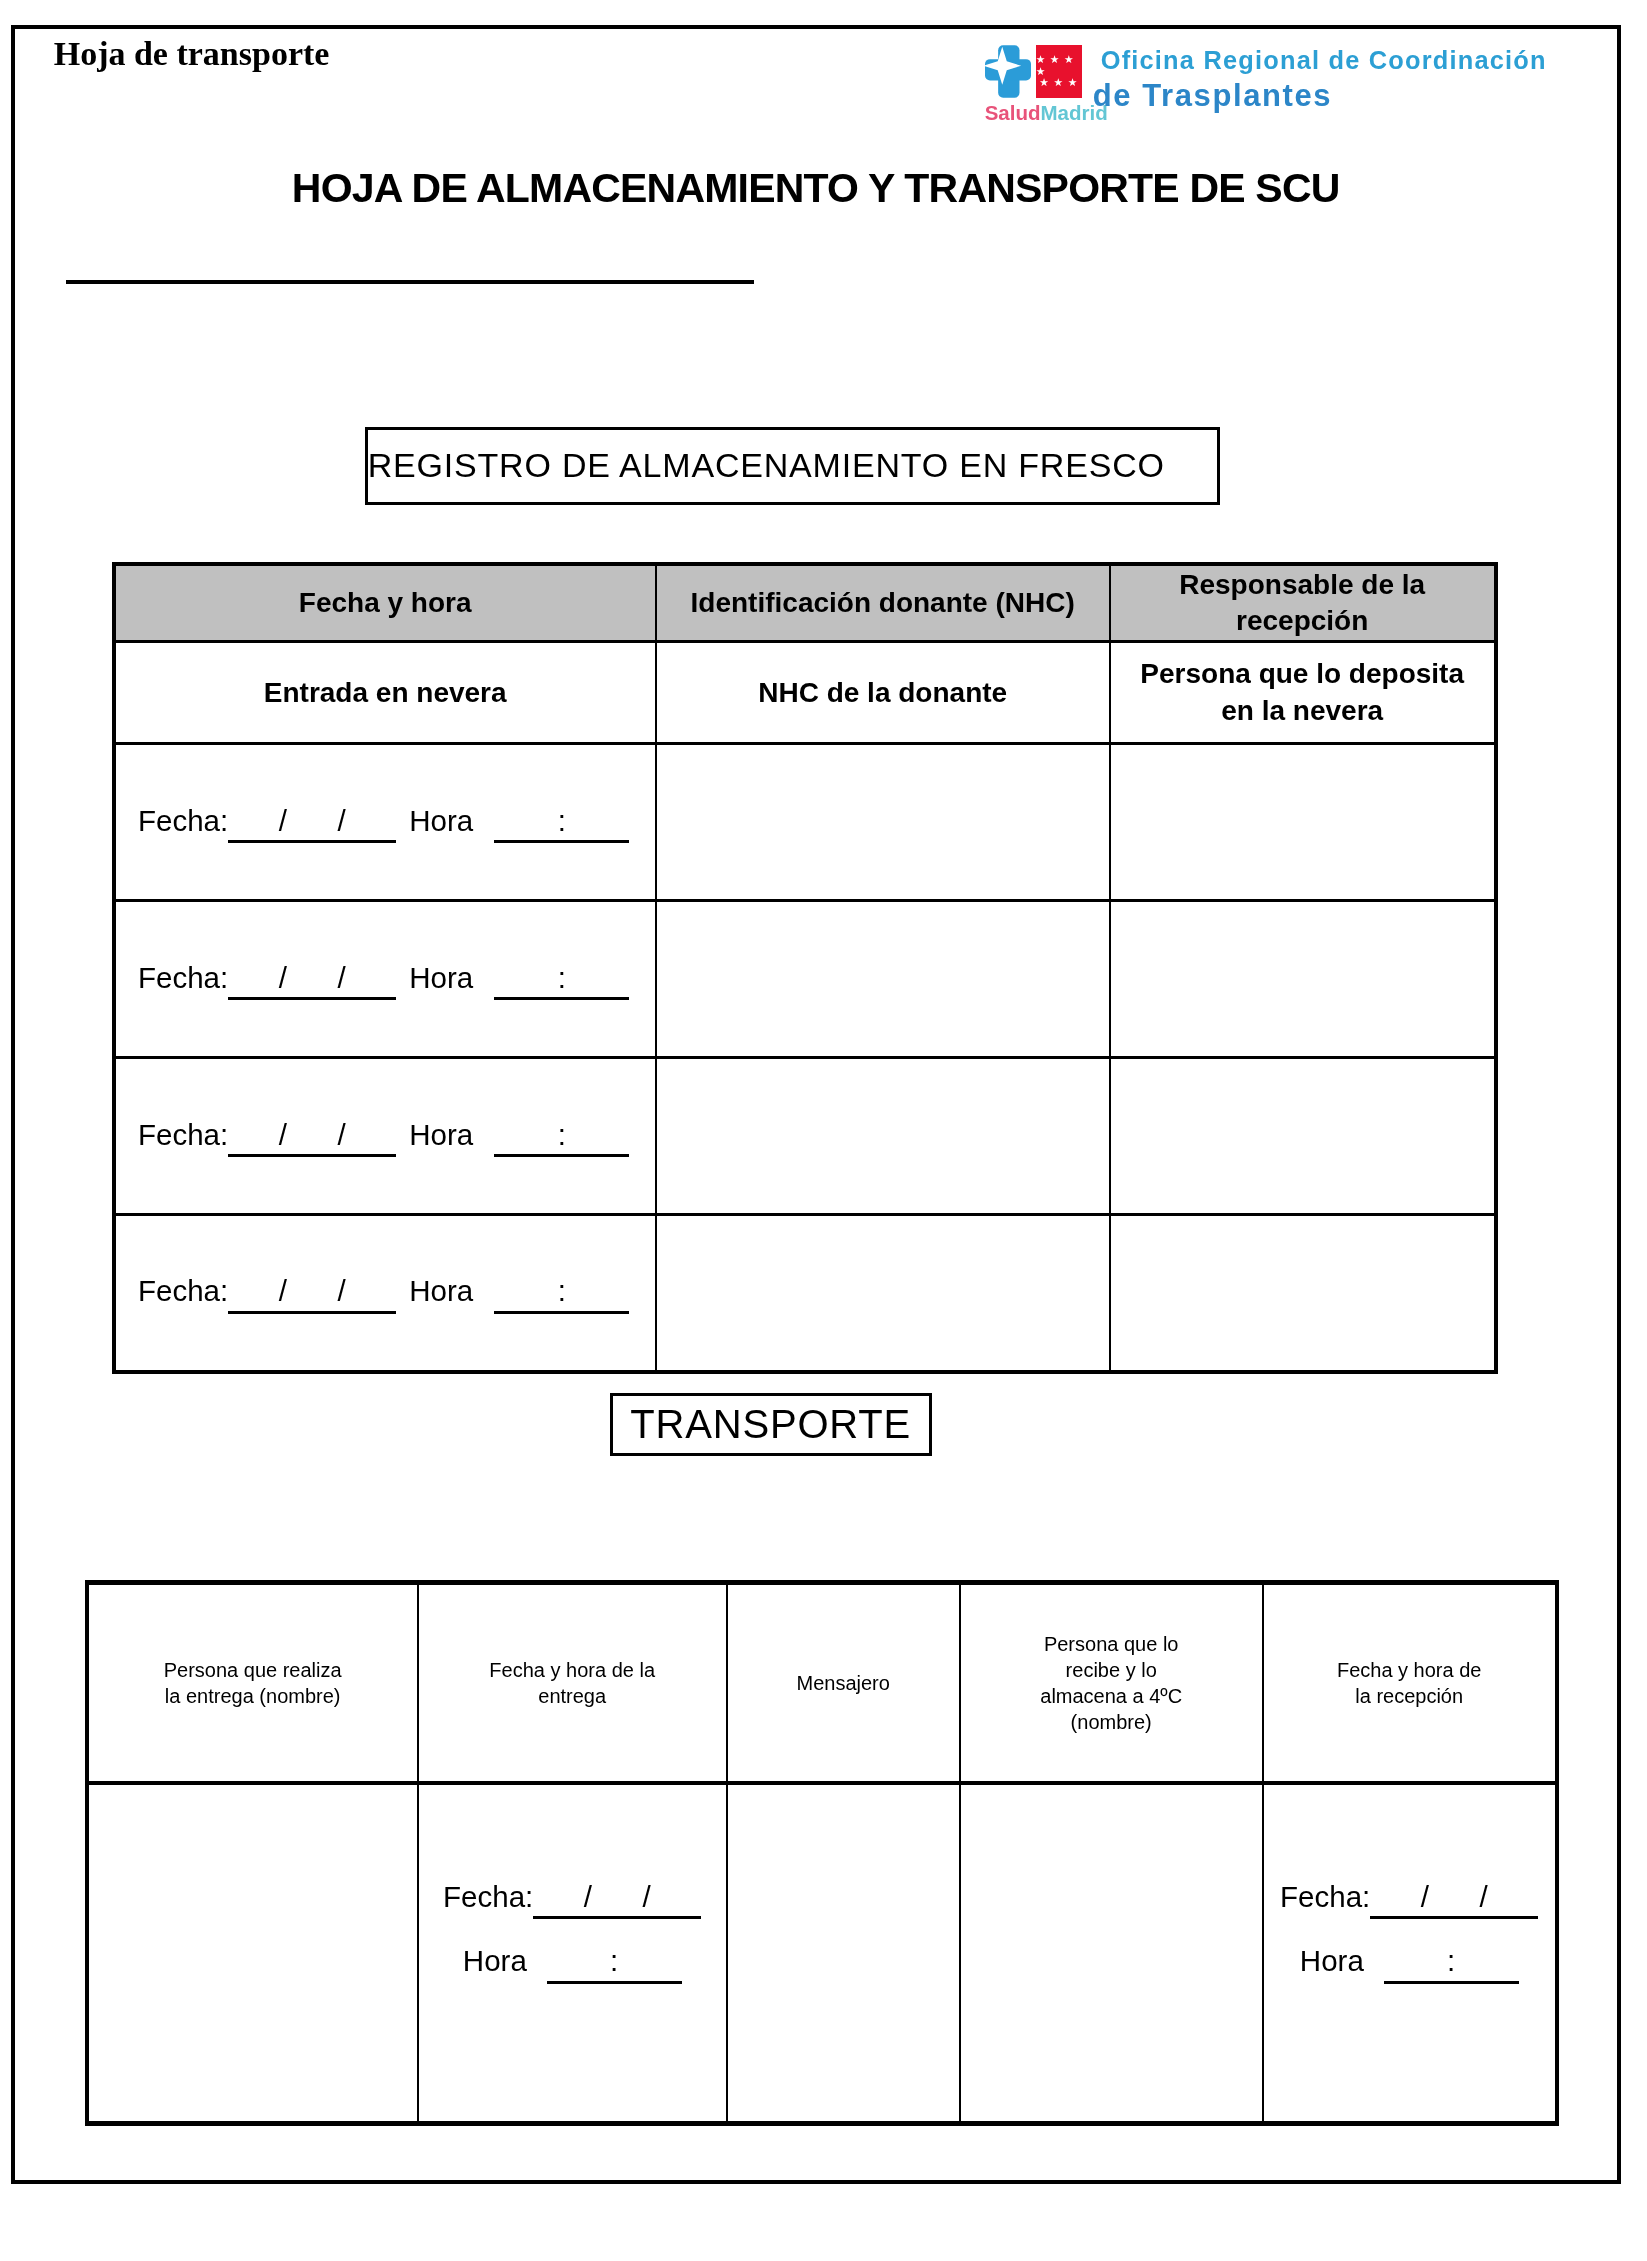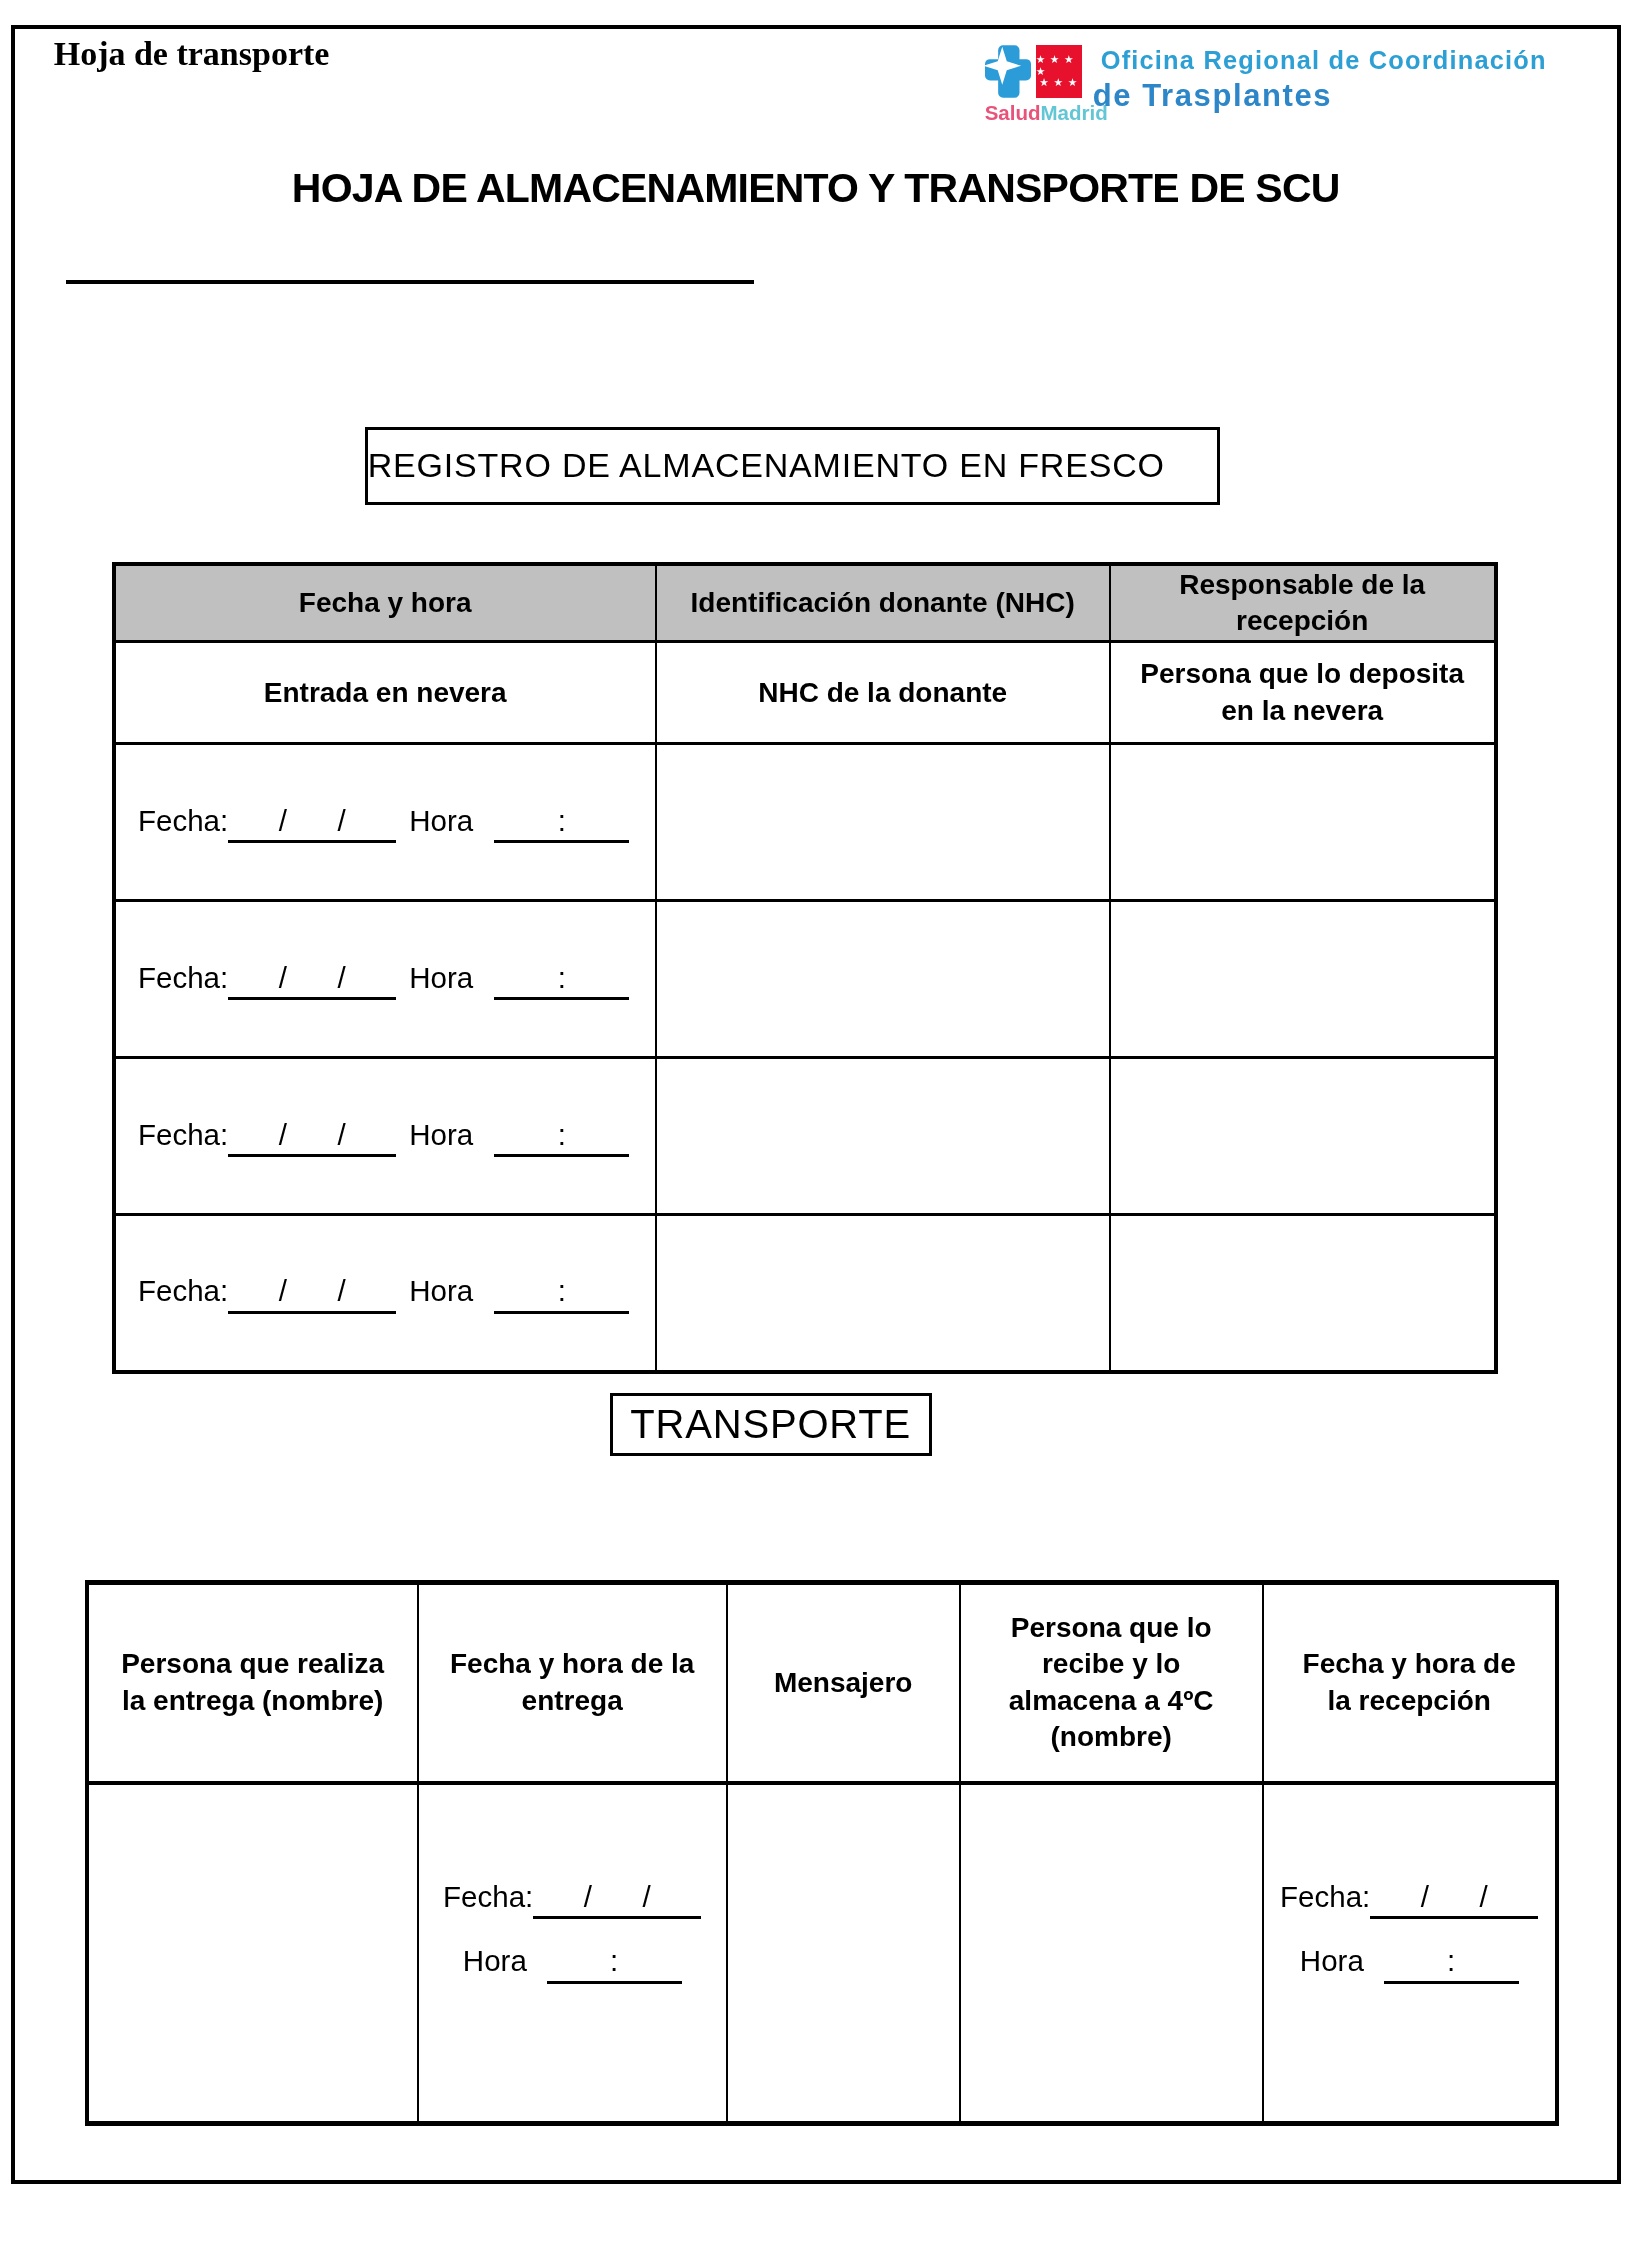--- a/index.html
+++ b/index.html
@@ -74,21 +74,21 @@
     font-size:29.5px; white-space:nowrap;
   }
   .ul { display:inline-flex; align-items:baseline; border-bottom:3.3px solid #000; }
   .ul-date { width:168px; justify-content:space-evenly; }
   .ul-time { width:135px; justify-content:center; }
   .hora-label { margin-left:13px; }
   .fecha-line .ul-time { margin-left:21.3px; }
   .t2 { left:70px; top:1551px; width:1469px; border:4.1px solid #000;
         border-top-width:5.7px; border-bottom-width:5.7px; }
   .t2 td { border:2.5px solid #000; }
-  .t2 tr.h td { font-weight:bold; font-size:28px; height:201px; border-bottom-width:4.9px; }
+  .t2 tr.h td { font-weight:normal; font-size:20px; height:201px; border-bottom-width:4.9px; }
   .t2 tr.b td { height:340px; font-weight:normal; }
   .t2-block {
     display:flex; flex-direction:column; align-items:center; gap:23px;
     font-size:29.5px; padding-bottom:44px; white-space:nowrap;
   }
   .t2-line { display:inline-flex; align-items:baseline; }
   .t2-line .ul-time { margin-left:19.7px; }
 </style>
 </head>
 <body>

